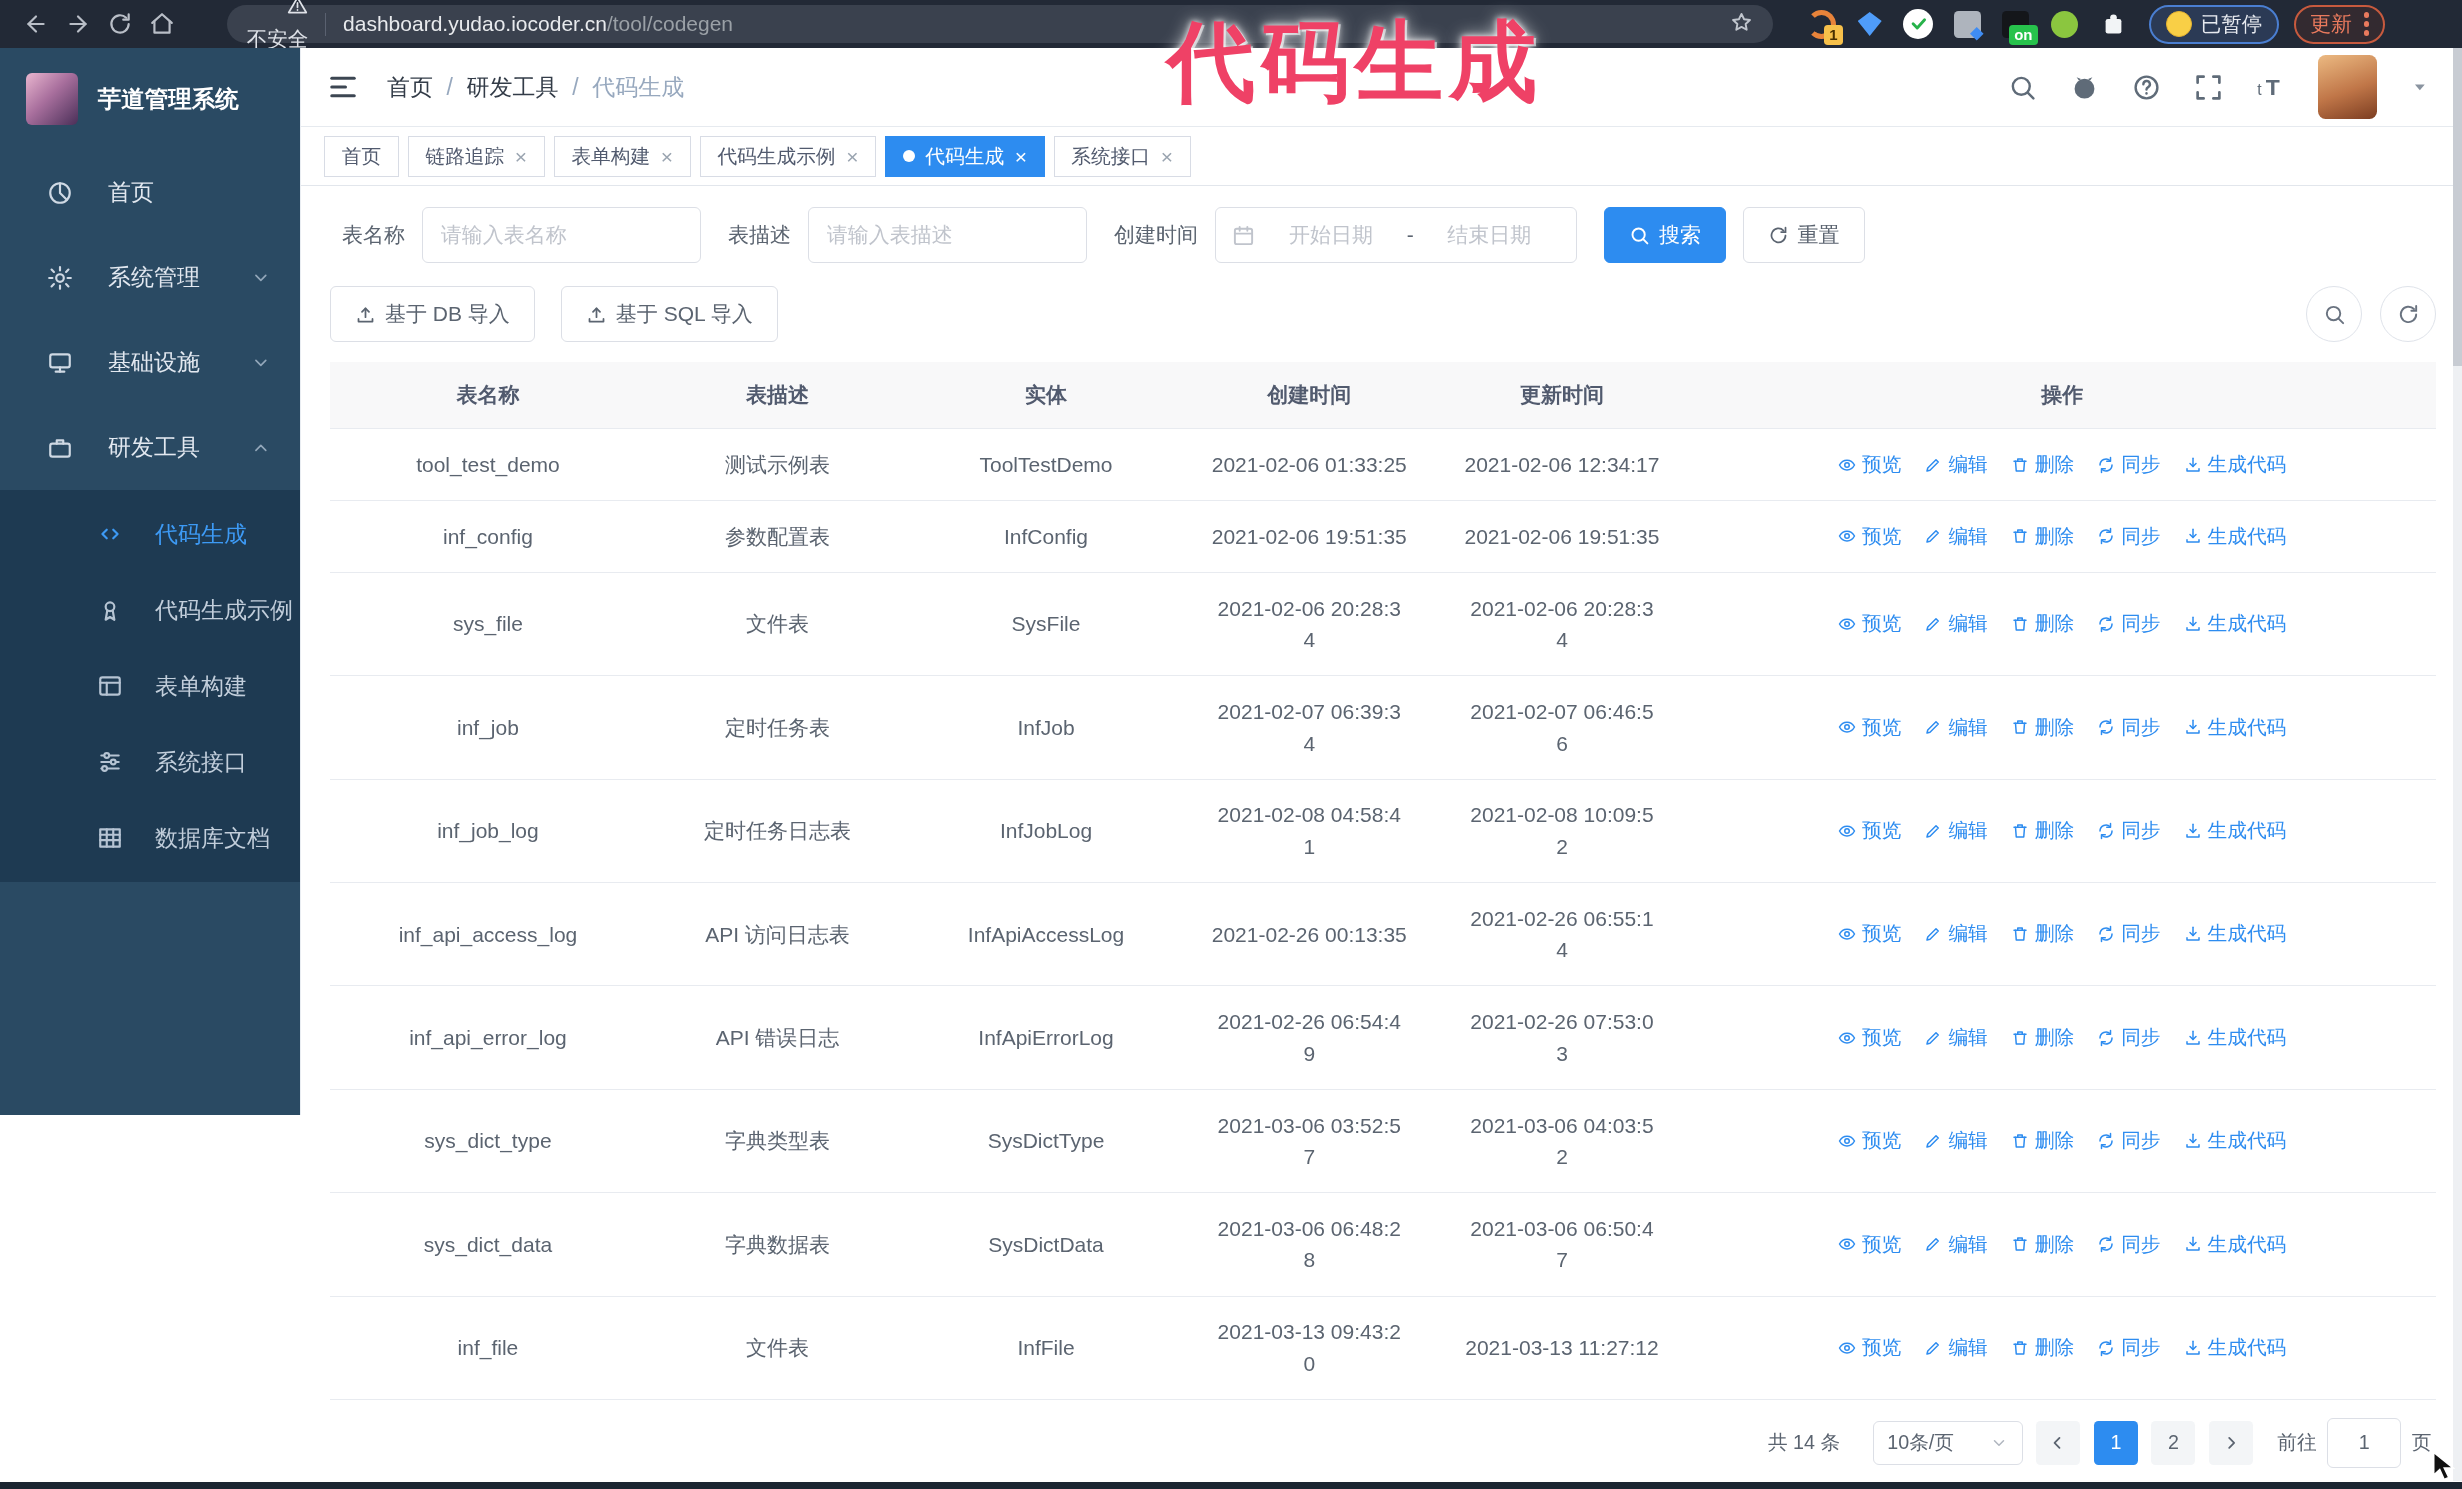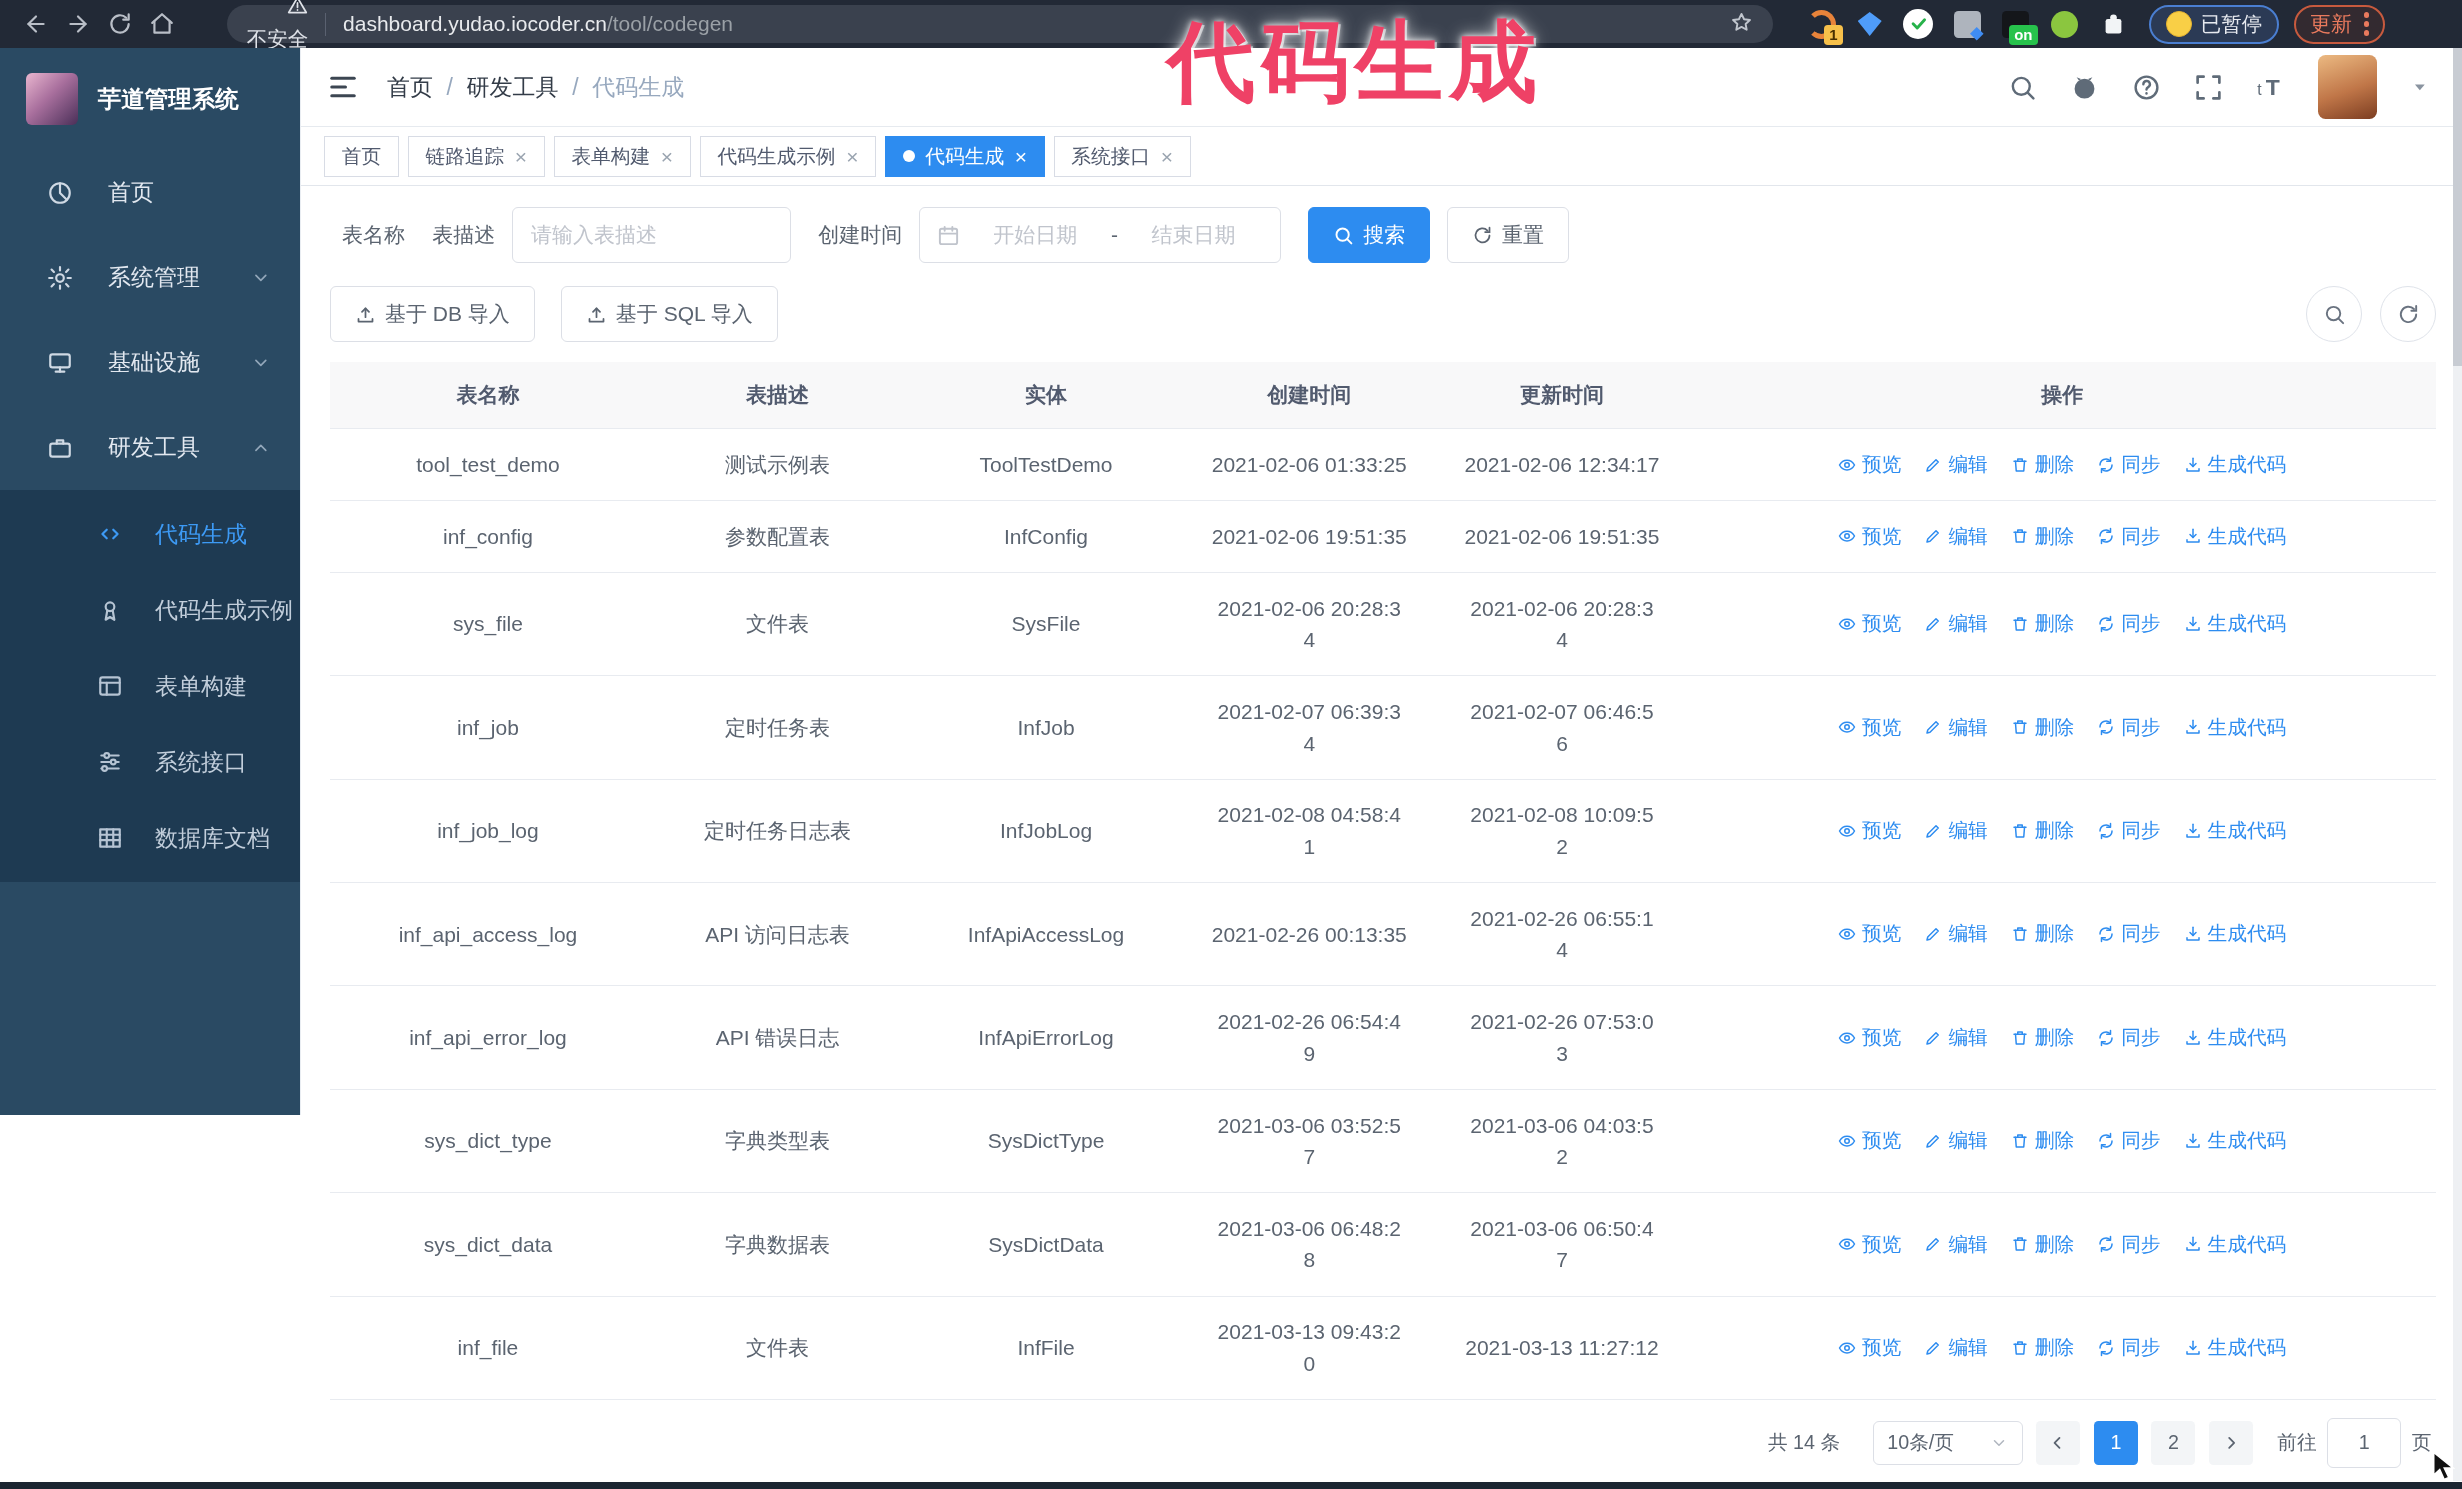--- a/index.html
+++ b/index.html
@@ -415,20 +415,21 @@
         </div>
         <div class="tab">
           <span>系统接口</span>
           <span class="close">×</span>
         </div>
       </div>
 
     <div class="content">
       <div class="filter-row">
         <span class="f-label">表名称</span>
+        <input class="f-input" placeholder="请输入表名称" style="">
         <span class="f-label">表描述</span>
         <input class="f-input" placeholder="请输入表描述" style="">
         <span class="f-label">创建时间</span>
         <div class="date-box">
           <span class="cal">
               <svg viewBox="0 0 24 24" fill="none" stroke="currentColor" stroke-width="2" stroke-linecap="round">
                 <rect x="3" y="5" width="18" height="16" rx="2"></rect>
                 <line x1="8" y1="3" x2="8" y2="7"></line>
                 <line x1="16" y1="3" x2="16" y2="7"></line>
                 <line x1="3" y1="10" x2="21" y2="10"></line>

